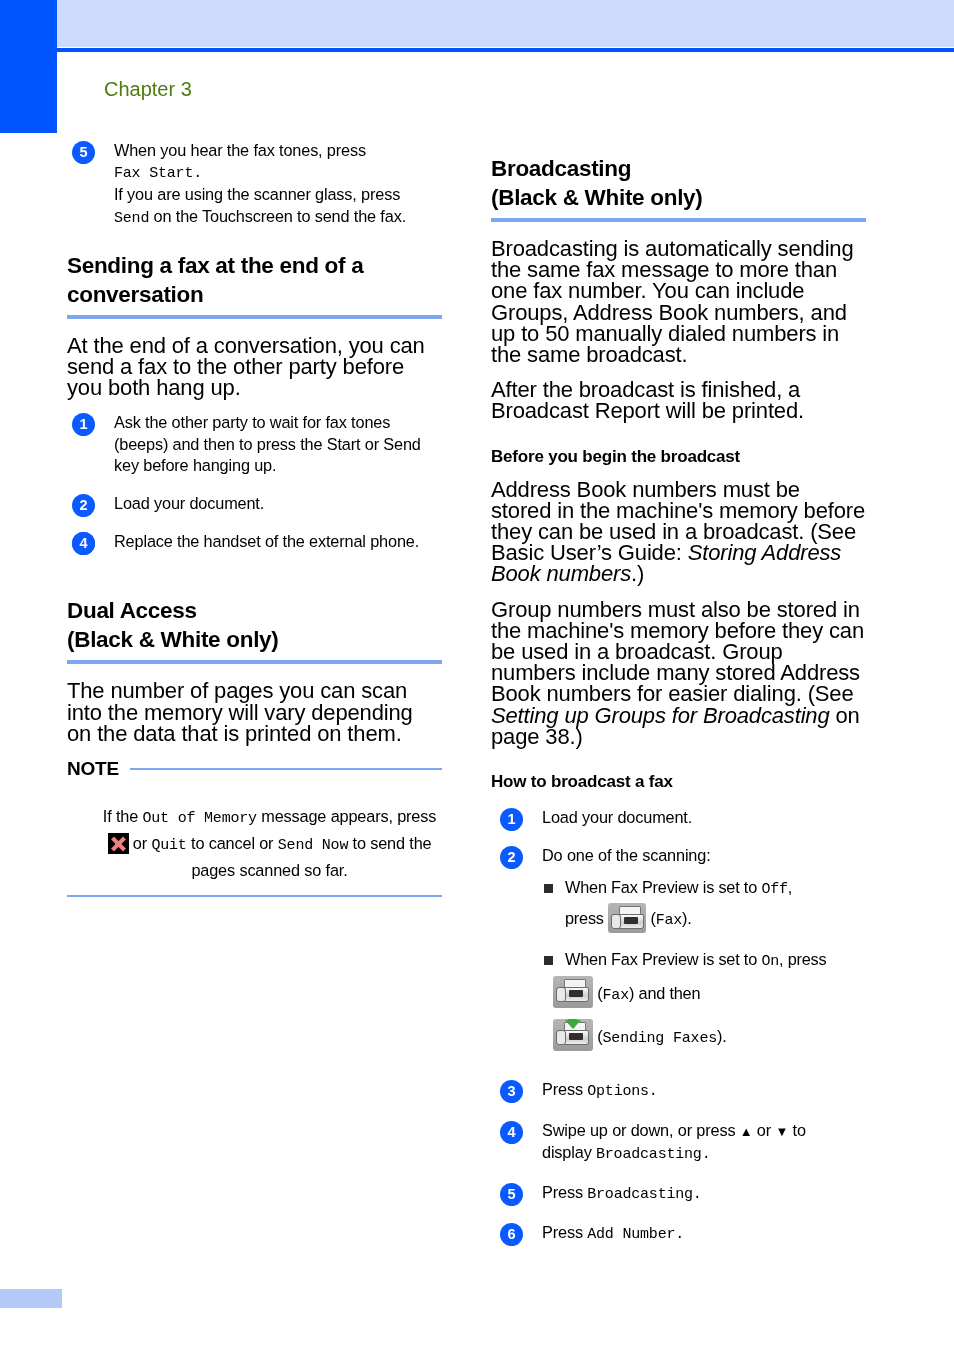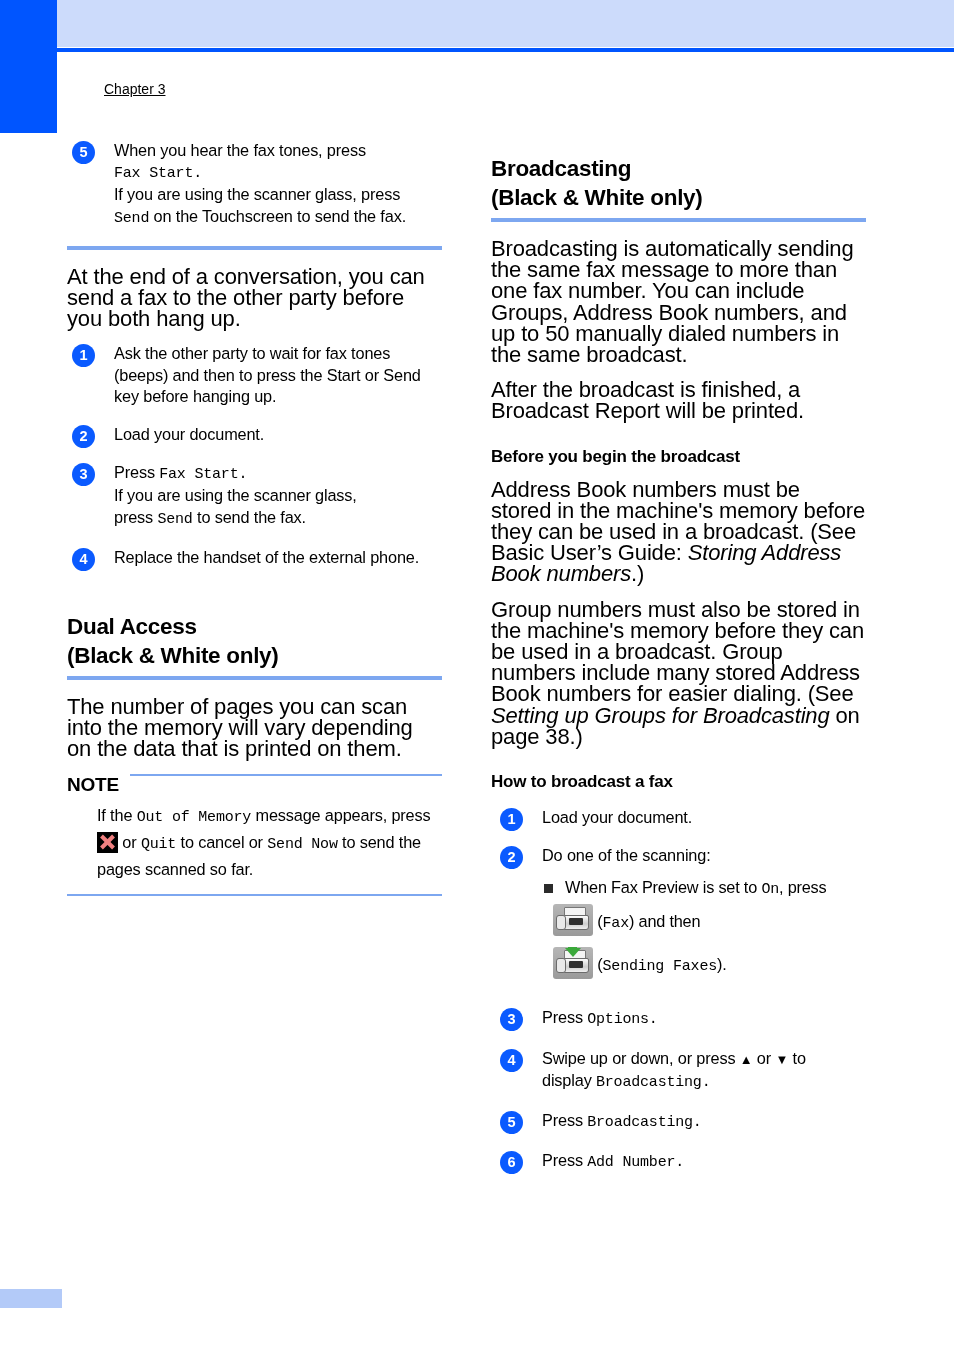--- a/index.html
+++ b/index.html
@@ -54,23 +54,22 @@
     left: 72px;
     top: 1352px;
     font-size: 15px;
     font-weight: bold;
     letter-spacing: 0.2px;
   }
   .chapter-label {
     position: absolute;
     left: 104px;
     top: 79px;
-    font-size: 14px;
-    color: #000000;
-    text-decoration: underline;
+    font-size: 20px;
+    color: #4d7c0f;
   }
 
   
   .col {
     position: absolute;
     top: 140px;
     width: 375px;
   }
   .col-left  { left: 67px; }
   .col-right { left: 491px; }
@@ -161,39 +160,40 @@
     height: 9px;
     background: #2b2b2b;
   }
 
   
   .note {
     margin-top: 14px;
   }
   .note-head {
     display: flex;
-    align-items: flex-start;
+    align-items: center;
     gap: 11px;
   }
   .note-title {
     font-size: 19px;
     font-weight: bold;
     letter-spacing: -0.2px;
   }
   .note-line {
     flex: 1;
     height: 2px;
     background: #7DA7F0;
   }
   .note-body {
     padding-left: 30px;
-    margin-top: 8px;
+    margin-top: 25px;
     font-size: 16.3px;
     line-height: 25px;
     letter-spacing: -0.15px;
+    text-align: center;
   }
   .note-bottom {
     margin-top: 12px;
     height: 2px;
     background: #7DA7F0;
   }
 
   
   .x-icon {
     display: inline-block;
@@ -291,41 +291,40 @@
   <div class="step">
     <div class="step-num">5</div>
     <div class="step-body">
       <span>When you hear the fax tones, press</span><br>
       <span class="mono">Fax Start.</span><br>
       <span>If you are using the scanner glass, press</span><br>
       <span class="mono">Send</span><span> on the Touchscreen to send the fax.</span>
     </div>
   </div>
 
+  <h2 class="sect" style="margin-top:22px;">
+    <span>Sending a fax at the end of a</span><br>
+    <span>conversation</span>
+  </h2>
   <div class="sect-rule"></div>
 
   <p class="body-text">At the end of a conversation, you can send a fax to the other party before you both hang up.</p>
 
   <div class="step">
     <div class="step-num">1</div>
     <div class="step-body">Ask the other party to wait for fax tones (beeps) and then to press the Start or Send key before hanging up.</div>
   </div>
 
   <div class="step">
     <div class="step-num">2</div>
     <div class="step-body">Load your document.</div>
   </div>
 
   <div class="step">
     <div class="step-num">3</div>
-    <div class="step-body">
-      <span>Press </span><span class="mono">Fax Start.</span><br>
-      <span>If you are using the scanner glass,</span><br>
-      <span>press </span><span class="mono">Send</span><span> to send the fax.</span>
-    </div>
   </div>
 
   <div class="step">
     <div class="step-num">4</div>
     <div class="step-body">Replace the handset of the external phone.</div>
   </div>
 
   <h2 class="sect" style="margin-top:44px;">
     <span>Dual Access</span><br>
     <span>(Black &amp; White only)</span>
@@ -369,20 +368,27 @@
   <div class="step">
     <div class="step-num">1</div>
     <div class="step-body">Load your document.</div>
   </div>
 
   <div class="step">
     <div class="step-num">2</div>
     <div class="step-body">
       <span>Do one of the scanning:</span>
 
+      <div class="bullet">
+        <span>When Fax Preview is set to </span><span class="mono">Off</span><span>,</span><br>
+        <span style="line-height:34px;">
+          <span>press </span><span class="fax-icon"><span class="paper"></span><span class="body"></span><span class="handset"></span><span class="keys"></span></span>
+          <span>(</span><span class="mono">Fax</span><span>).</span>
+        </span>
+      </div>
 
       <div class="bullet">
         <span>When Fax Preview is set to </span><span class="mono">On</span><span>, press</span><br>
         <span style="line-height:40px;display:inline-block;margin-left:-12px;">
           <span class="fax-icon large"><span class="paper"></span><span class="body"></span><span class="handset"></span><span class="keys"></span></span>
           <span>(</span><span class="mono">Fax</span><span>)</span><span> and then</span>
         </span><br>
         <span style="line-height:40px;display:inline-block;margin-left:-12px;">
           <span class="fax-icon large"><span class="paper"></span><span class="body"></span><span class="handset"></span><span class="keys"></span><span class="arrow-stem"></span><span class="arrow"></span></span>
           <span>(</span><span class="mono">Sending Faxes</span><span>).</span>

